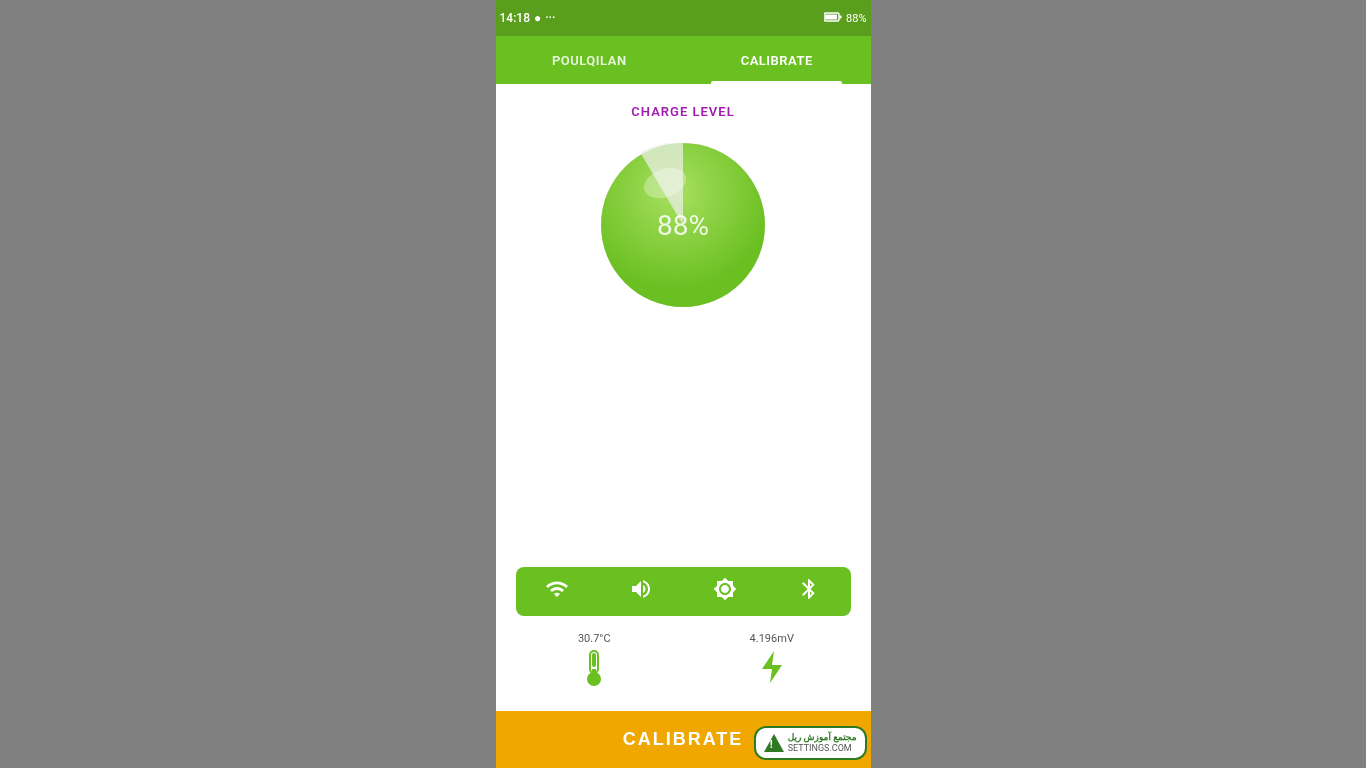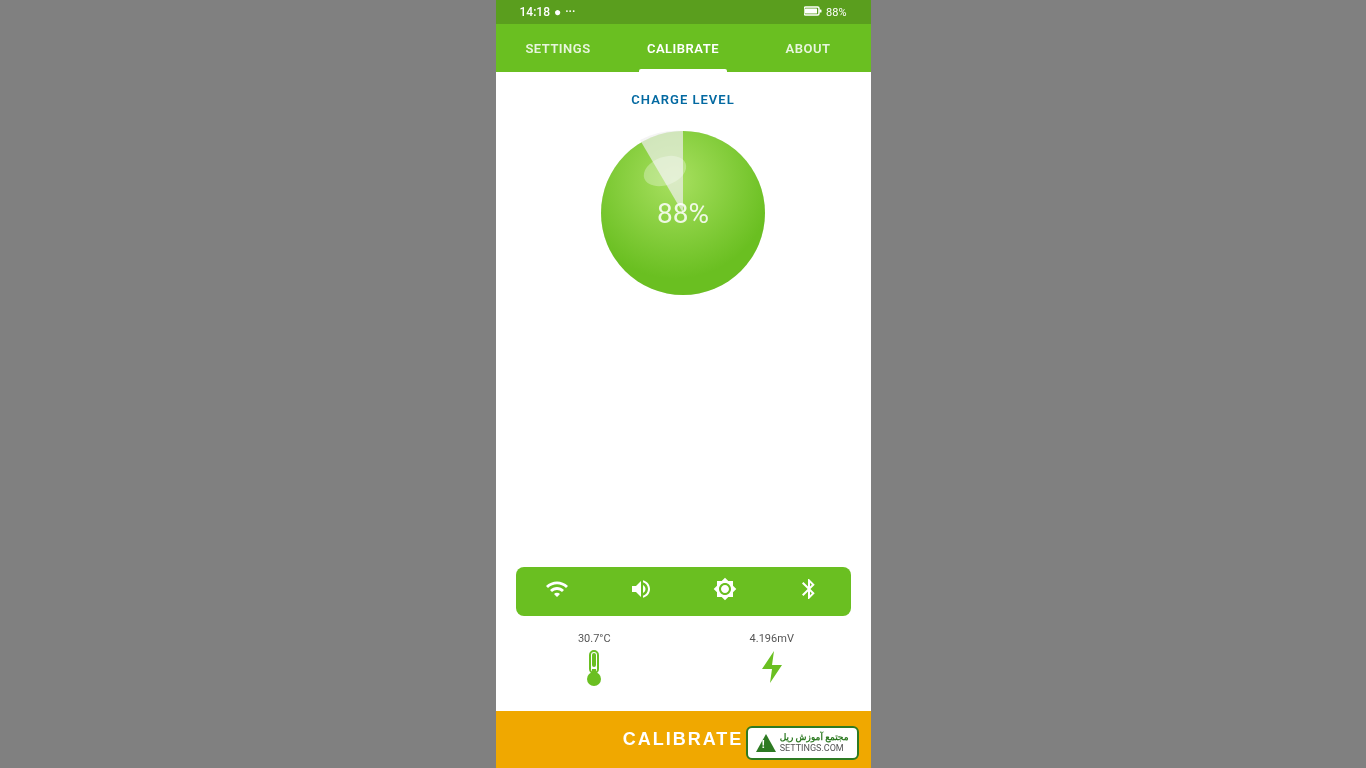--- a/index.html
+++ b/index.html
@@ -22,25 +22,25 @@
       flex-direction: column;
       position: relative;
       overflow: hidden;
     }
 
     
     .status-bar {
       background: #5a9e1e;
       color: white;
       font-size: 12px;
-      padding: 4px 24px;
+      padding: 4px 4px;
       display: flex;
       align-items: center;
       justify-content: space-between;
-      height: 24px;
+      height: 36px;
     }
     .status-left {
       display: flex;
       align-items: center;
       gap: 4px;
       font-weight: 500;
     }
     .status-right {
       display: flex;
       align-items: center;
@@ -88,21 +88,21 @@
       display: flex;
       flex-direction: column;
       align-items: center;
       padding: 20px 0 0 0;
       overflow: hidden;
     }
 
     .charge-label {
       font-size: 13px;
       font-weight: 600;
-      color: #0369a1;
+      color: #a21caf;
       letter-spacing: 1px;
       margin-bottom: 16px;
     }
 
     
     .battery-circle-container {
       position: relative;
       width: 180px;
       height: 180px;
       margin-bottom: 20px;
@@ -183,24 +183,24 @@
       border: none;
       padding: 18px 0;
       cursor: pointer;
       text-align: center;
     }
 
     
     .watermark {
       position: absolute;
       bottom: 8px;
-      right: 12px;
+      right: 4px;
       background: white;
       border: 2px solid #2d7a22;
-      border-radius: 6px;
+      border-radius: 12px;
       padding: 4px 8px;
       font-size: 9px;
       color: #333;
       display: flex;
       align-items: center;
       gap: 4px;
       z-index: 10;
     }
     .watermark-triangle {
       width: 0;
@@ -245,27 +245,24 @@
           <rect x="15.5" y="3.5" width="2" height="3" rx="0.5" fill="white"></rect>
           <rect x="1" y="2.5" width="12" height="5" rx="0.5" fill="white"></rect>
         </svg>
       </span>
       <span style="font-size:11px;">88%</span>
     </div>
   </div>
 
   <div class="tab-bar">
     <div class="tab-item">
-      <span>SETTINGS</span>
+      <span>POULQILAN</span>
     </div>
     <div class="tab-item active">
       <span>CALIBRATE</span>
-    </div>
-    <div class="tab-item">
-      <span>ABOUT</span>
     </div>
   </div>
 
   <div class="main-content">
 
     <div class="charge-label">CHARGE LEVEL</div>
 
     <div class="battery-circle-container">
       <svg class="battery-circle-svg" viewBox="0 0 180 180">
         <defs>

